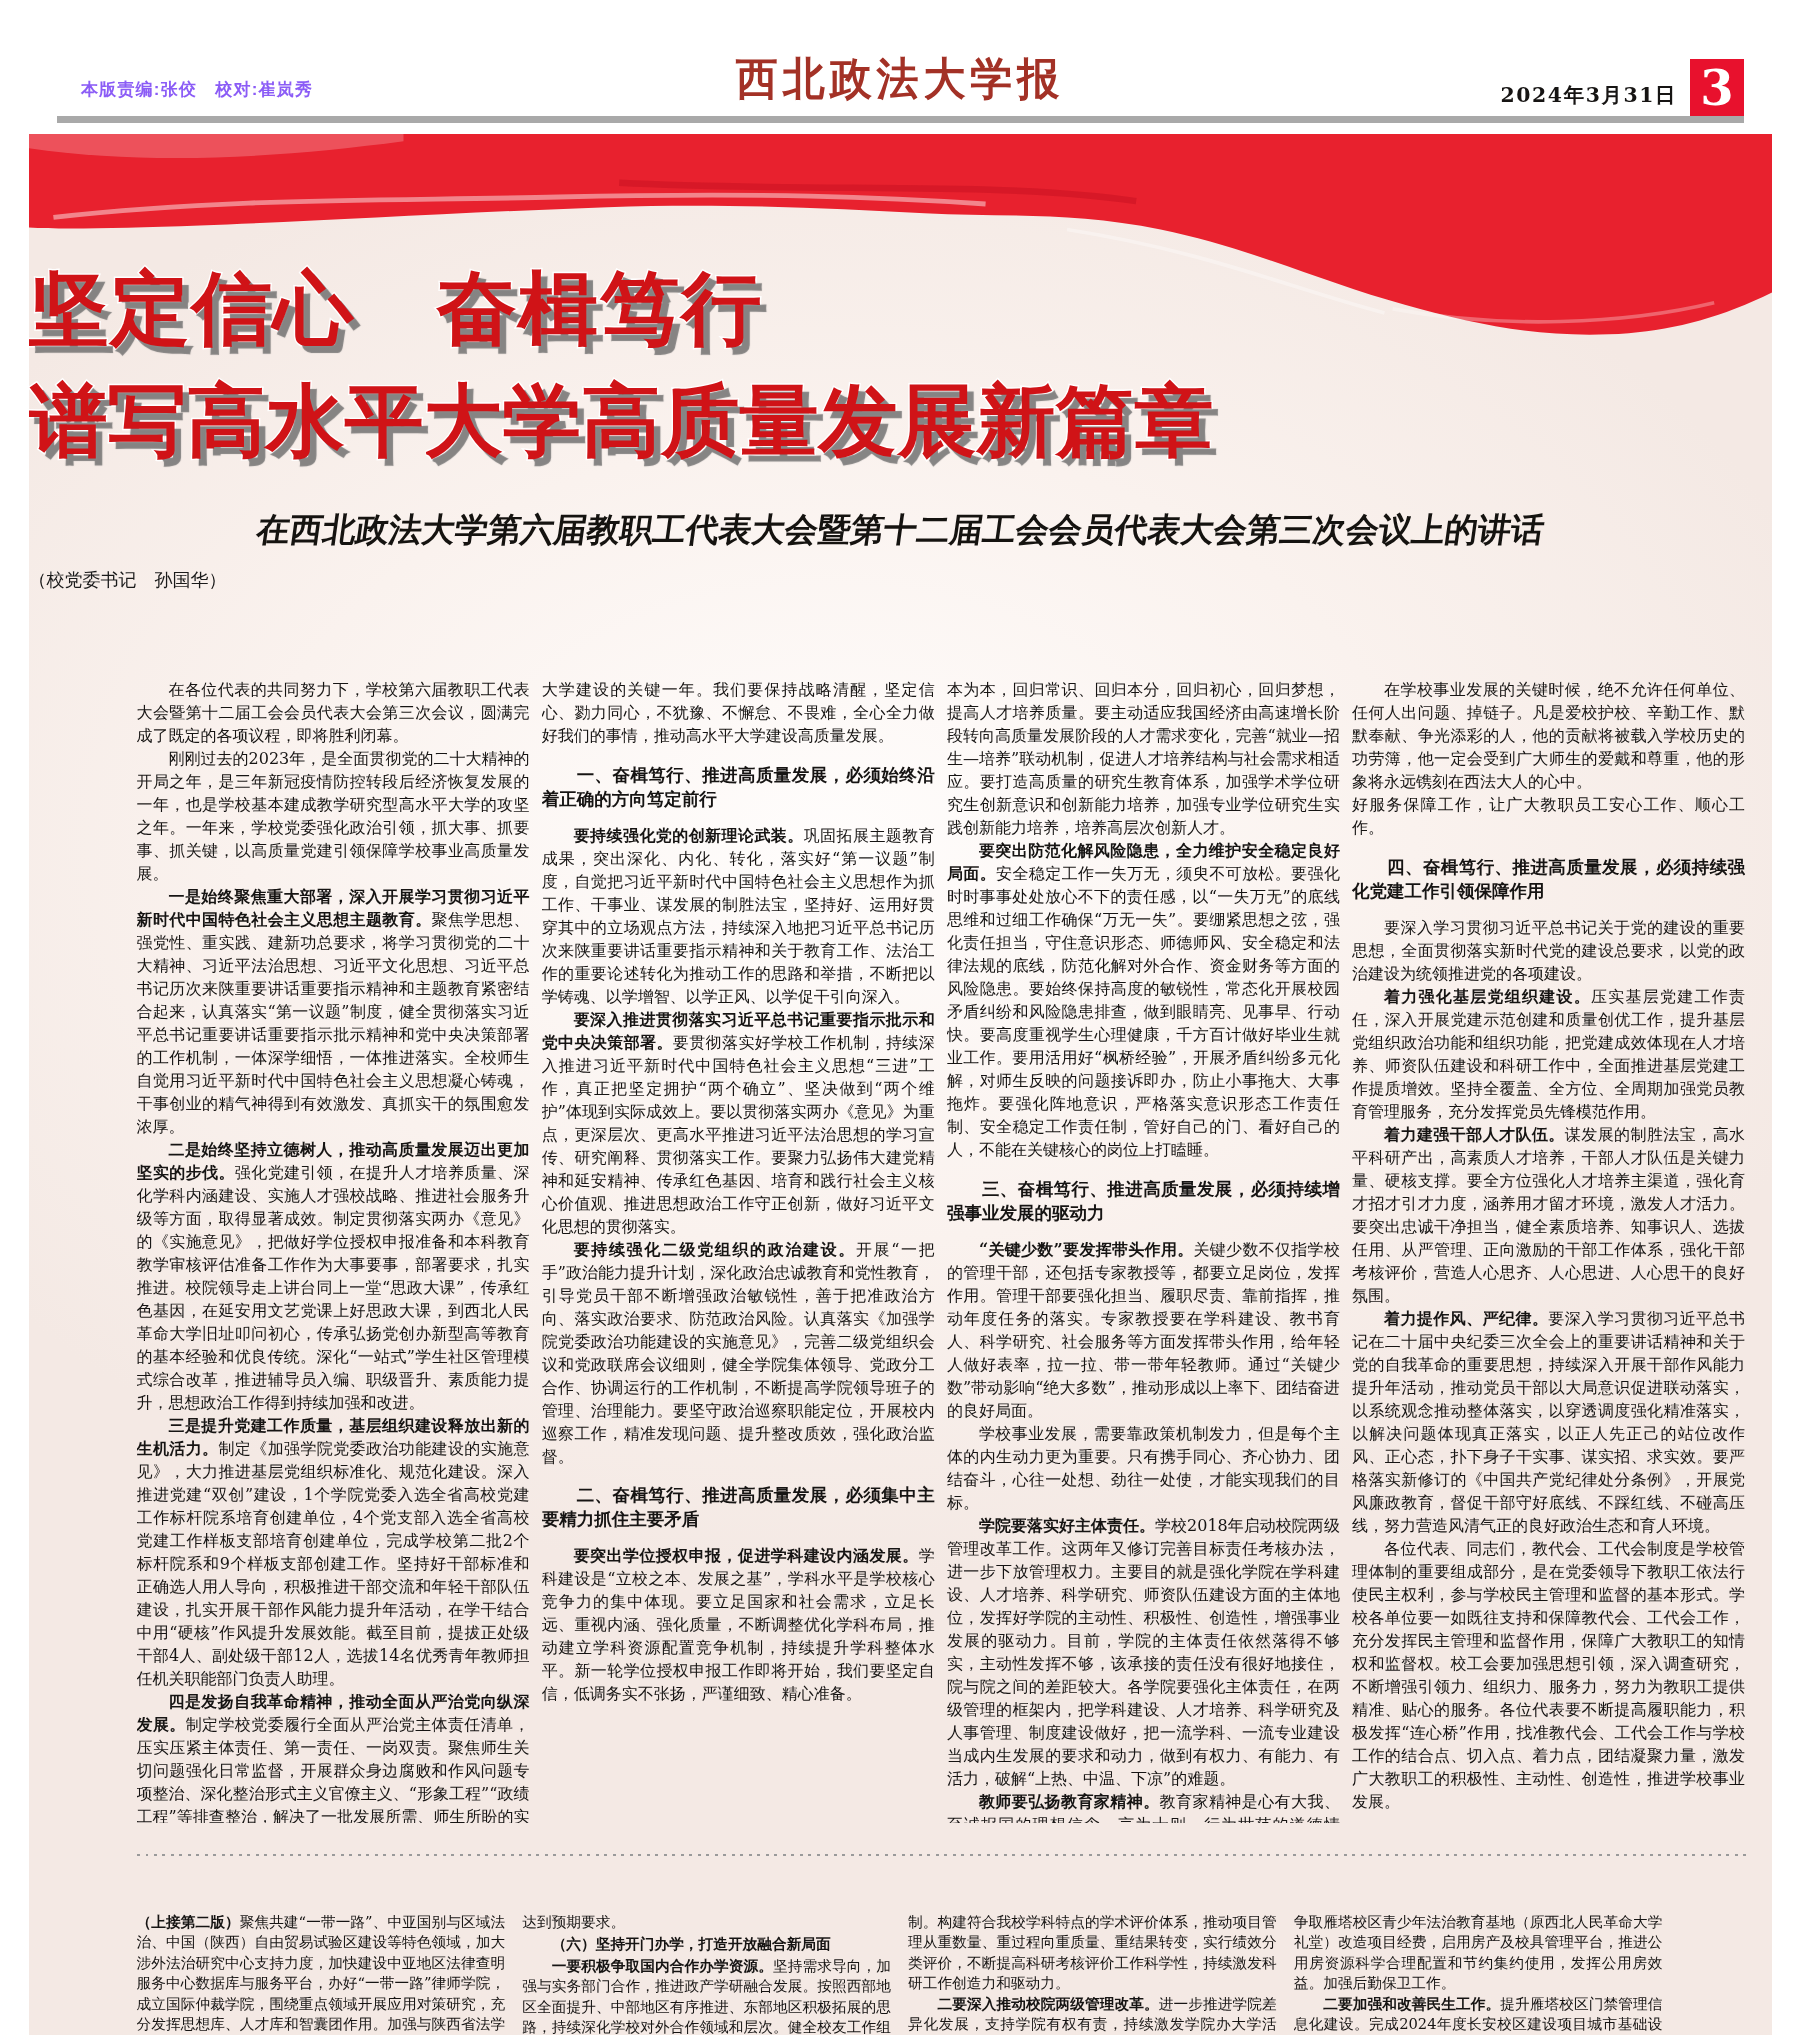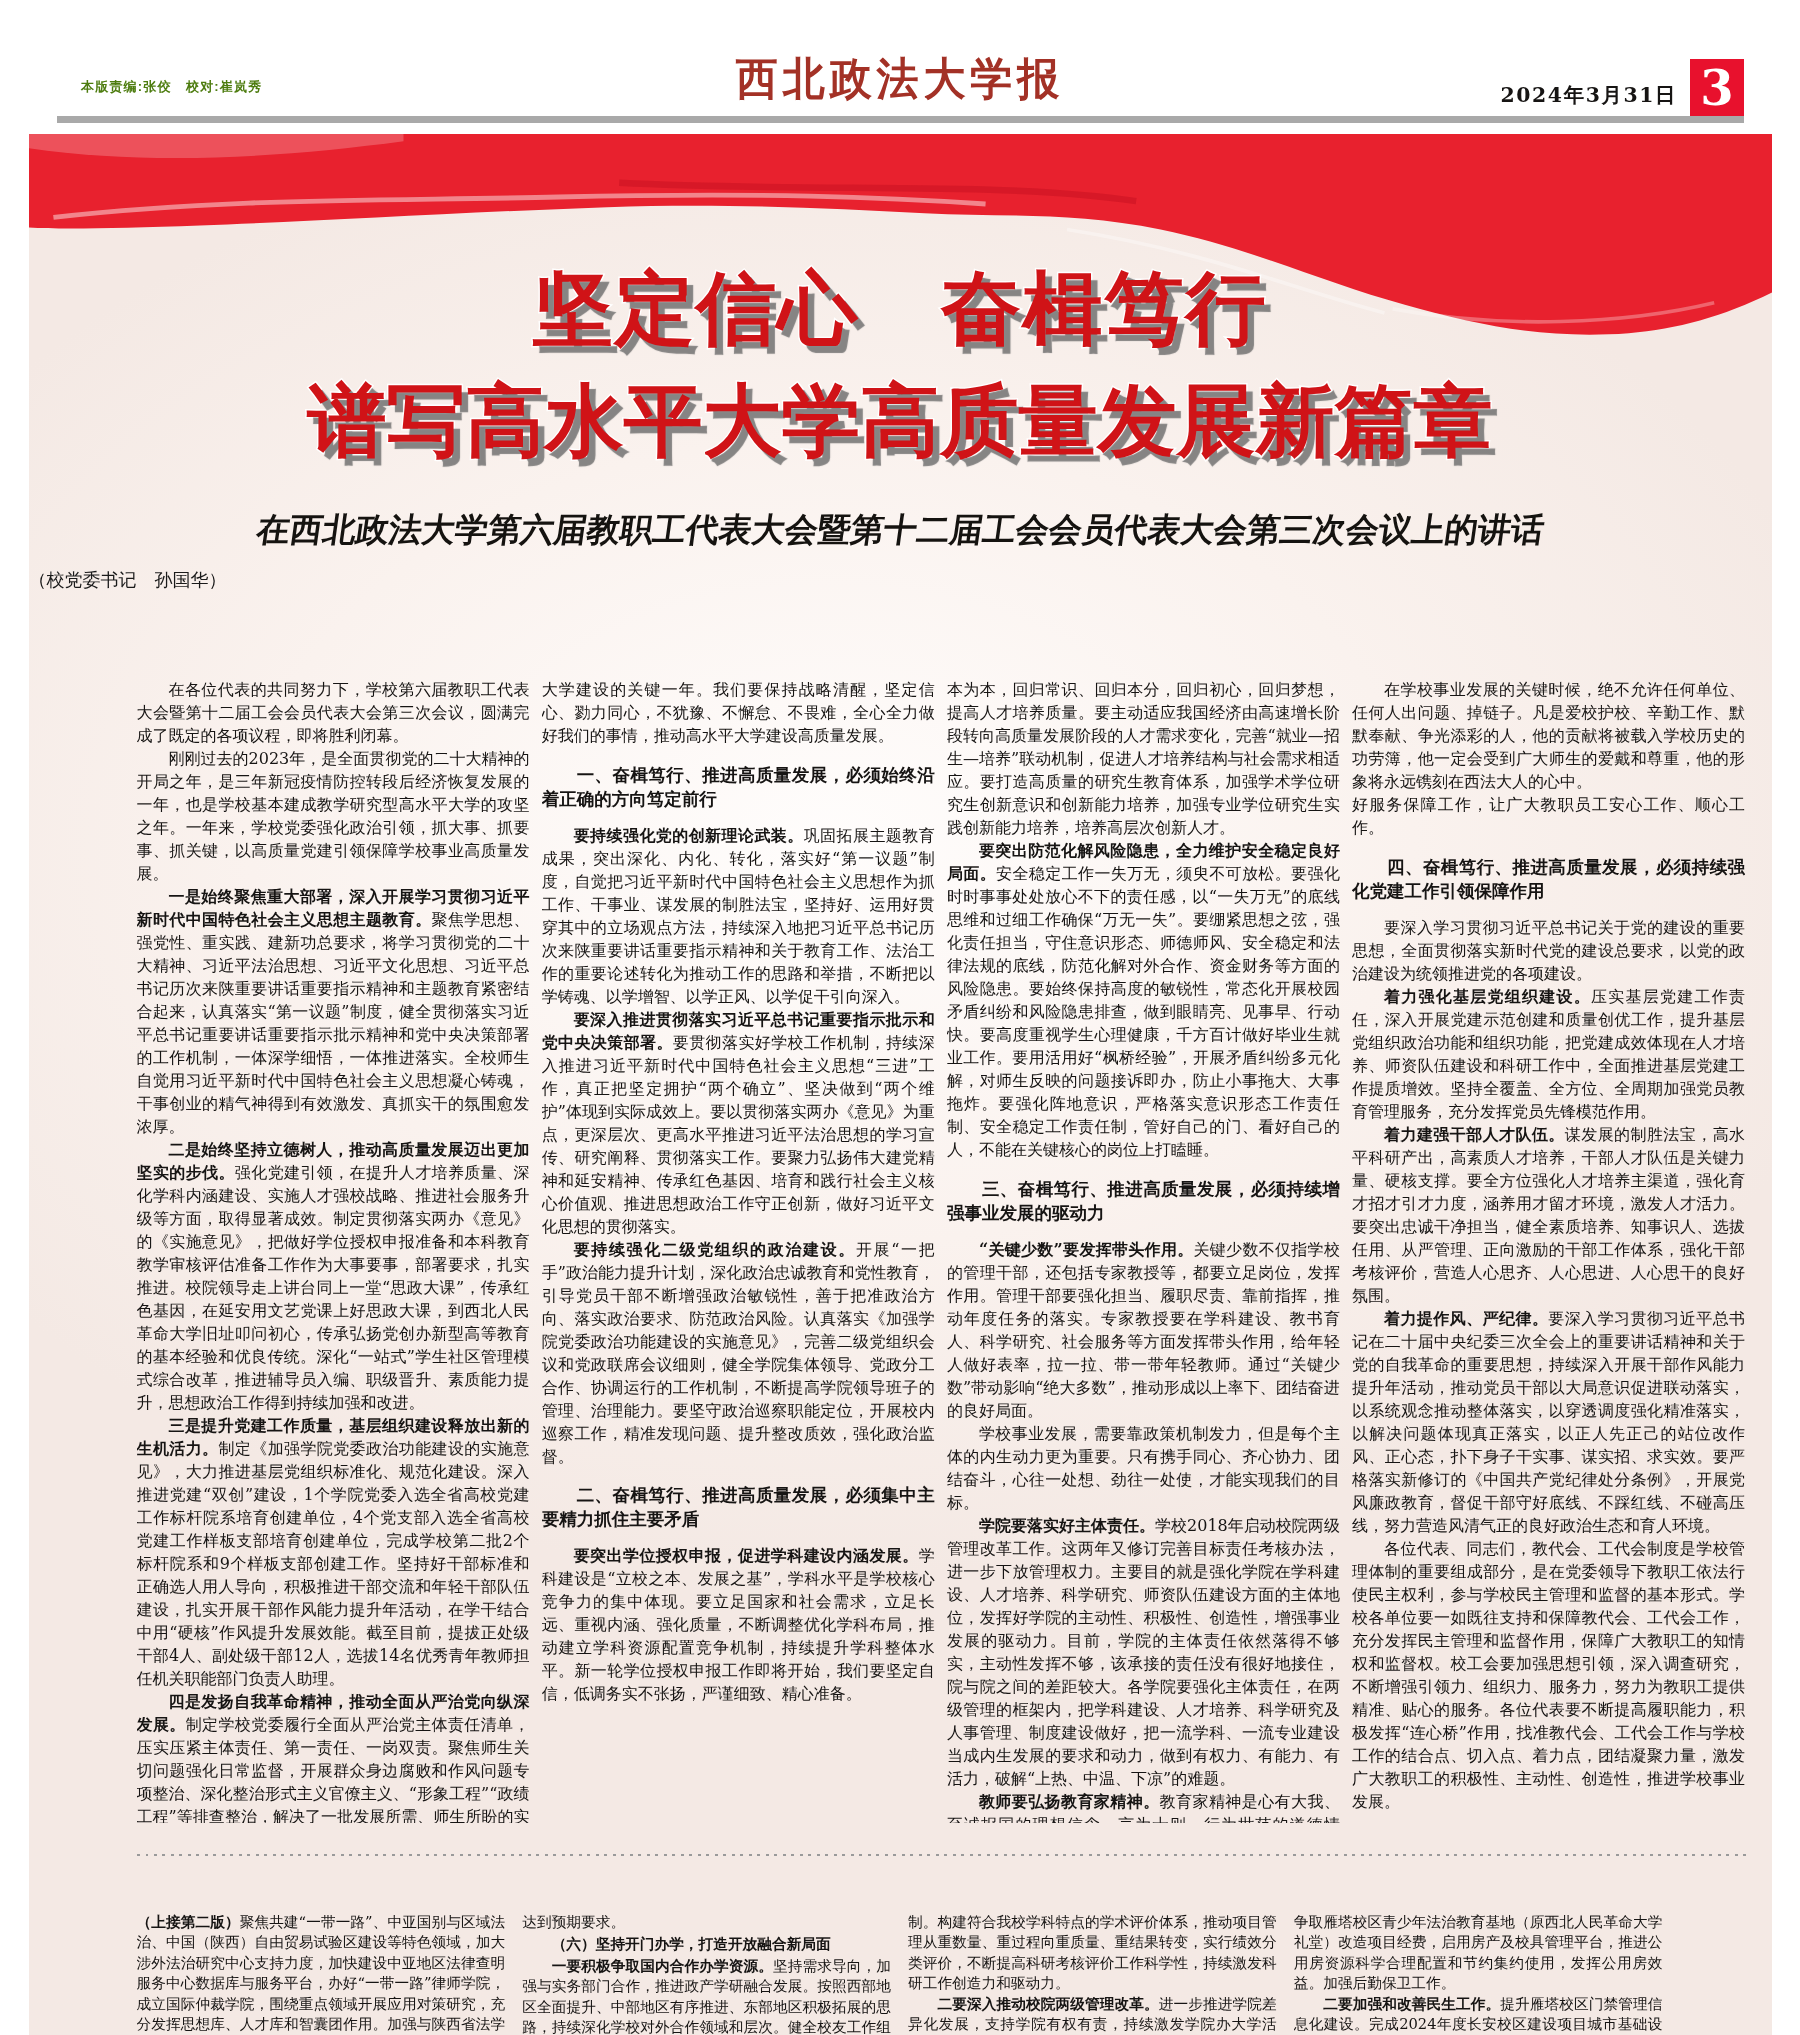--- a/index.html
+++ b/index.html
@@ -1,32 +1,32 @@
 <!DOCTYPE html>
 <html style="font-size:6.5px"><head>
 <meta charset="utf-8">
 <style>
   html,body{margin:0;padding:0;background:#ffffff;}
   .page{position:relative;width:1800px;height:2561px;overflow:hidden;background:#ffffff;
         font-family:"DejaVu Serif","Liberation Serif",serif;color:#161413;}
   
   .edit-info{position:absolute;left:81px;top:78px;font-family:"Liberation Sans","DejaVu Sans",sans-serif;
-        font-weight:bold;font-size:13px;letter-spacing:1.2px;color:#4d7c0f;}
+        font-weight:bold;font-size:17px;letter-spacing:1.2px;color:#8b5cf6;}
   .masthead{position:absolute;left:50%;top:51px;transform:translateX(-50%) scaleY(1.06);
         font-size:42px;font-weight:bold;color:#a33126;letter-spacing:4.9px;white-space:nowrap;}
   .pubdate{position:absolute;right:123px;top:81px;font-weight:bold;font-size:20.4px;letter-spacing:1.6px;}
   .pageno{position:absolute;left:1690px;top:59px;width:54px;height:58px;background:#e8112d;
         color:#fff;font-weight:bold;font-size:48px;display:flex;align-items:center;justify-content:center;}
   .gray-bar{position:absolute;left:57px;top:116px;width:1687px;height:7px;background:#a9a9a9;}
   
   .content{position:absolute;left:28.5px;top:134px;width:1743px;height:2363px;overflow:hidden;
         background:radial-gradient(ellipse 1058px 733px at 46% 30%,#fffdfc 0%,#faf2ee 55%,#f4e9e4 100%);}
   .banner{position:absolute;left:0;top:0;width:1743px;height:366px;display:block;}
   
-  .hl{position:absolute;left:0;width:100%;text-align:center;font-family:"Liberation Sans","DejaVu Sans",sans-serif;
+  .hl{position:absolute;left:0;width:100%;font-family:"Liberation Sans","DejaVu Sans",sans-serif;
       font-weight:bold;color:#d01317;white-space:nowrap;
       -webkit-text-stroke:2.8px #ffffff;paint-order:stroke fill;
       text-shadow:6.5px 7.3px 0.8px rgba(105,105,105,0.8);}
   .hl1{top:122px;font-size:80px;letter-spacing:1.6px;}
   .hl2{top:235px;font-size:79px;letter-spacing:0;}
   .subtitle{position:absolute;left:0;top:374px;width:100%;text-align:center;font-weight:bold;
       font-size:33px;color:#151310;transform:skewX(-8deg);white-space:nowrap;}
   .byline{position:absolute;left:0;top:434px;width:100%;text-align:left;font-size:18px;color:#1a1a1a;}
   
   .main-article{position:absolute;left:108px;top:544px;width:1609px;height:1145px;display:flex;gap:12.2px;}

